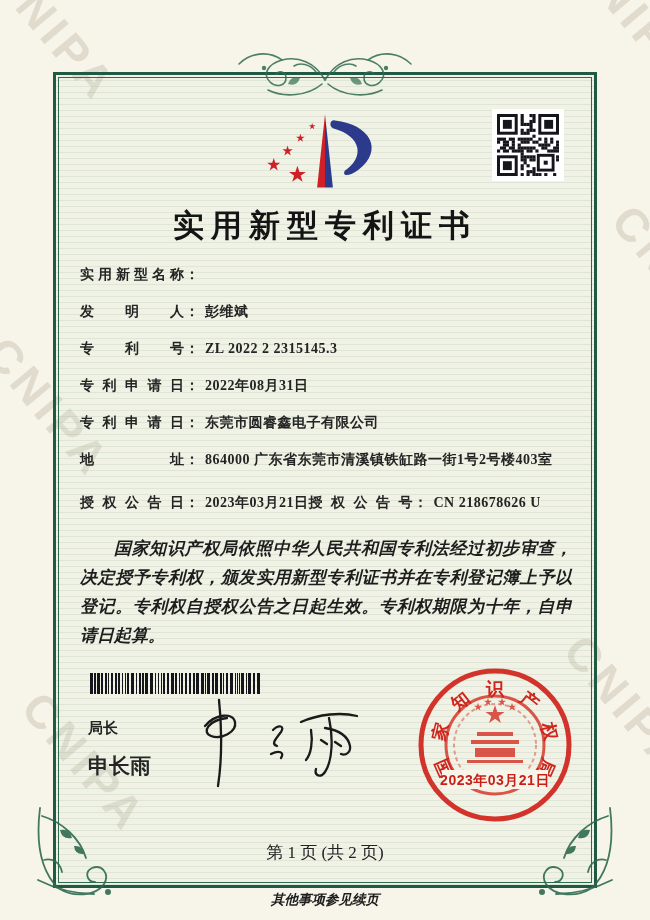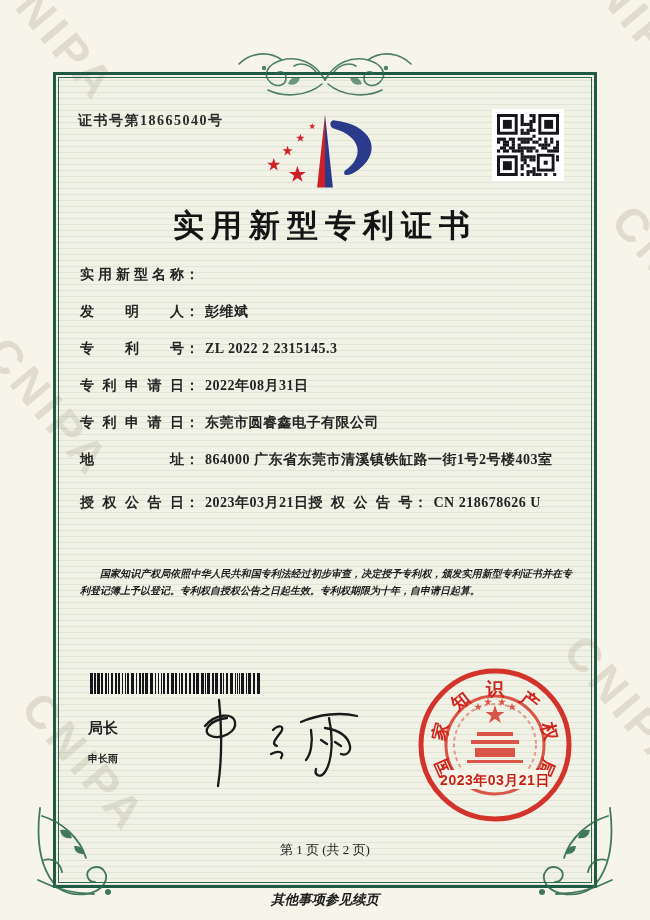--- a/index.html
+++ b/index.html
@@ -29,36 +29,36 @@
   .qr{left:494px;top:111px;width:68px;height:68px;background:#fff;box-shadow:0 0 0 2px #fff;}
   .qr svg{display:block;margin:3px;}
   .title{left:0;right:0;top:205px;text-align:center;font-size:31px;font-weight:700;
          letter-spacing:7px;color:#141414;}
   .fields{left:80px;top:256px;width:495px;font-size:14px;font-weight:700;color:#242424;}
   .frow{height:37px;display:flex;align-items:center;white-space:nowrap;}
   .flabel{display:inline-block;width:104px;text-align:justify;text-align-last:justify;}
   .fcolon{margin:0 6px 0 1px;}
   .fval{letter-spacing:.5px;}
   .pair2{display:flex;align-items:center;}
-  .paras{left:80px;top:534px;width:492px;font-size:10px;line-height:17px;
-         font-style:italic;font-weight:600;color:#1d1d1d;text-align:justify;margin-top:31px;}
+  .paras{left:80px;top:534px;width:492px;font-size:17px;line-height:29px;
+         font-style:italic;font-weight:600;color:#1d1d1d;text-align:justify;}
   .paras p{margin:0 0 7px 0;text-indent:2em;}
   .barcode{left:90px;top:673px;width:172px;height:21px;overflow:hidden;}
   .barcode i{position:absolute;top:0;bottom:0;background:#15151c;}
   .sig-label{left:88px;top:719px;font-family:"Liberation Sans",sans-serif;
              font-size:15px;font-weight:600;color:#262626;}
   .sig-label2{left:88px;top:752px;font-family:"Liberation Sans",sans-serif;
-             font-size:10px;font-weight:600;color:#262626;}
+             font-size:21px;font-weight:600;color:#262626;}
   .sig-hand{left:175px;top:688px;z-index:4;}
   .seal{left:414px;top:664px;width:162px;height:162px;z-index:5;}
   .seal-char{font-size:18px;font-weight:700;fill:#d0251c;text-anchor:middle;
              font-family:"Liberation Serif",serif;}
   .seal-date{font-size:14px;font-weight:700;fill:#c81f16;text-anchor:middle;
              font-family:"Liberation Sans",sans-serif;letter-spacing:.5px;}
-  .footer{left:0;right:0;top:841px;text-align:center;font-size:13px;color:#222;z-index:3;}
+  .footer{left:0;right:0;top:841px;text-align:center;font-size:17px;color:#222;z-index:3;}
   .note{left:0;right:0;top:891px;text-align:center;font-size:13.5px;font-style:italic;
         font-weight:600;color:#1d1d1d;z-index:3;}
   .green-stroke{stroke:#2f6b4f;fill:none;stroke-linecap:round;}
 </style>
 </head>
 <body>
 
 <svg width="0" height="0" style="position:absolute" aria-hidden="true">
   <defs>
     <path id="st" d="M0,-1 L0.588,0.809 L-0.951,-0.309 L0.951,-0.309 L-0.588,0.809 Z" fill-rule="nonzero"></path>
@@ -106,21 +106,20 @@
       <path d="M10,6 C6,38 10,68 28,86 C44,96 66,94 74,82 C80,72 72,62 62,66 C54,70 57,80 65,80"></path>
       <path d="M12,14 C32,20 50,36 56,56"></path>
       <path d="M14,58 C22,56 30,60 32,70"></path>
       <path d="M30,28 q10,-2 12,8 q-10,2 -12,-8" fill="#2f6b4f" stroke="none"></path>
       <path d="M44,44 q9,-1 10,8 q-9,1 -10,-8" fill="#2f6b4f" stroke="none"></path>
       <circle cx="78" cy="90" r="3" fill="#2f6b4f" stroke="none"></circle>
       <path d="M8,78 C20,84 40,92 64,92"></path>
     </g>
   </svg>
 
-  <div class="content cert-no">证书号第18665040号</div>
 
   <svg class="content logo" viewBox="0 0 140 88">
     <path d="M80,12 C116,16 130,42 104,62 C96,68 87,70 90,63 C110,50 108,28 78,20 C74,18 75,11 80,12 Z" fill="#2c3a8c"></path>
     <polygon points="70,6 62,80 70,80" fill="#cf2027"></polygon>
     <polygon points="70,6 70,80 78,80" fill="#2c3a8c"></polygon>
     <use href="#st" transform="translate(57,18) scale(3.5)" fill="#cf2027"></use>
     <use href="#st" transform="translate(45,30) scale(4.5)" fill="#cf2027"></use>
     <use href="#st" transform="translate(32,43) scale(5.5)" fill="#cf2027"></use>
     <use href="#st" transform="translate(18,57) scale(7)" fill="#cf2027"></use>
     <use href="#st" transform="translate(42,67) scale(9)" fill="#cf2027"></use>

